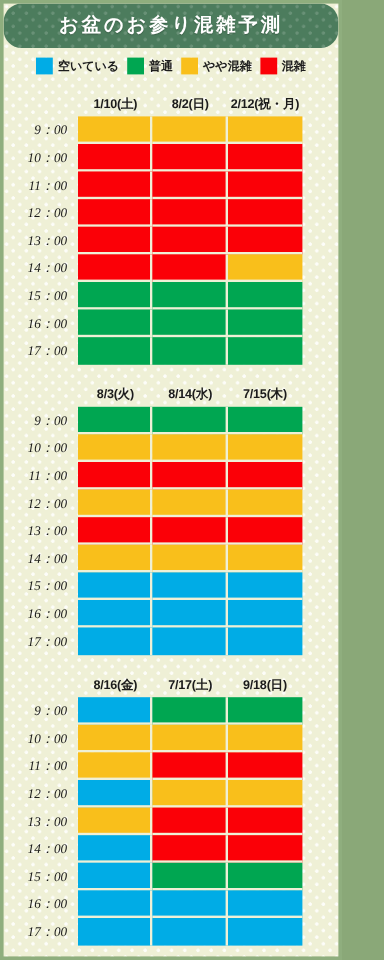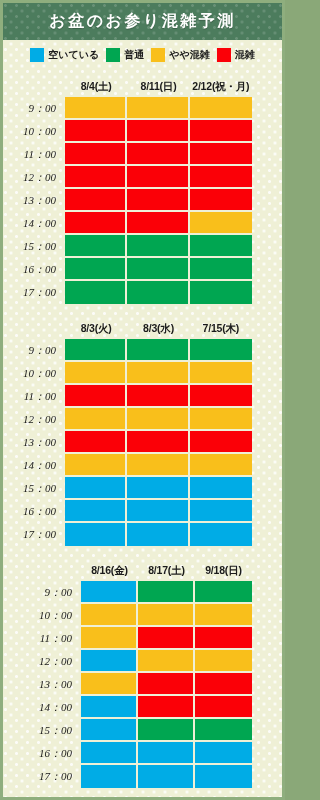--- a/index.html
+++ b/index.html
@@ -32,21 +32,21 @@
     pointer-events: none;
     background-image:
       radial-gradient(circle at 2.5px 2.5px, #ffffff 1.3px, rgba(255,255,255,0) 1.6px),
       radial-gradient(circle at 2.5px 2.5px, #ffffff 1.3px, rgba(255,255,255,0) 1.6px);
     background-size: 11px 11px, 11px 11px;
     background-position: 0 0, 5.5px 5.5px;
     opacity: .85;
     z-index: 0;
   }
 
-  .poster > * { position: relative; z-index: 1; }
+  .poster > * { position: relative; z-index: 1; border-radius: 15px; }
 
   
   .header {
     height: 37px;
     background: #4c7c5d;
     display: flex;
     align-items: center;
     justify-content: center;
     overflow: hidden;
   }
@@ -95,21 +95,21 @@
     font-weight: bold;
     color: #1c1c1c;
   }
 
   
   .block {
     margin: 0 0 14px 0;
     padding: 0 30px 0 0;
   }
   #block-0 { margin-top: 6px; }
-  #block-2 { margin-bottom: 0; margin-left: 16px; }
+  #block-2 { margin-bottom: 0; }
 
   .table {
     width: 100%;
     border-collapse: separate;
     border-spacing: 0;
     table-layout: fixed;
   }
 
   .table col.c-time { width: 62px; }
 
@@ -183,22 +183,22 @@
         <table class="table">
           <colgroup>
             <col class="c-time">
             <col>
             <col>
             <col>
           </colgroup>
           <thead>
             <tr>
               <th class="th-corner"></th>
-              <th class="th-date">8/4(土)</th>
-              <th class="th-date">8/11(日)</th>
+              <th class="th-date">1/10(土)</th>
+              <th class="th-date">8/2(日)</th>
               <th class="th-date">2/12(祝・月)</th>
             </tr>
           </thead>
           <tbody>
             <tr>
               <td class="td-time">9：00</td>
               <td class="cell lv-yellow"></td>
               <td class="cell lv-yellow"></td>
               <td class="cell lv-yellow last-col"></td>
             </tr>
@@ -258,21 +258,21 @@
           <colgroup>
             <col class="c-time">
             <col>
             <col>
             <col>
           </colgroup>
           <thead>
             <tr>
               <th class="th-corner"></th>
               <th class="th-date">8/3(火)</th>
-              <th class="th-date">8/3(水)</th>
+              <th class="th-date">8/14(水)</th>
               <th class="th-date">7/15(木)</th>
             </tr>
           </thead>
           <tbody>
             <tr>
               <td class="td-time">9：00</td>
               <td class="cell lv-green"></td>
               <td class="cell lv-green"></td>
               <td class="cell lv-green last-col"></td>
             </tr>
@@ -332,21 +332,21 @@
           <colgroup>
             <col class="c-time">
             <col>
             <col>
             <col>
           </colgroup>
           <thead>
             <tr>
               <th class="th-corner"></th>
               <th class="th-date">8/16(金)</th>
-              <th class="th-date">8/17(土)</th>
+              <th class="th-date">7/17(土)</th>
               <th class="th-date">9/18(日)</th>
             </tr>
           </thead>
           <tbody>
             <tr>
               <td class="td-time">9：00</td>
               <td class="cell lv-blue"></td>
               <td class="cell lv-green"></td>
               <td class="cell lv-green last-col"></td>
             </tr>

